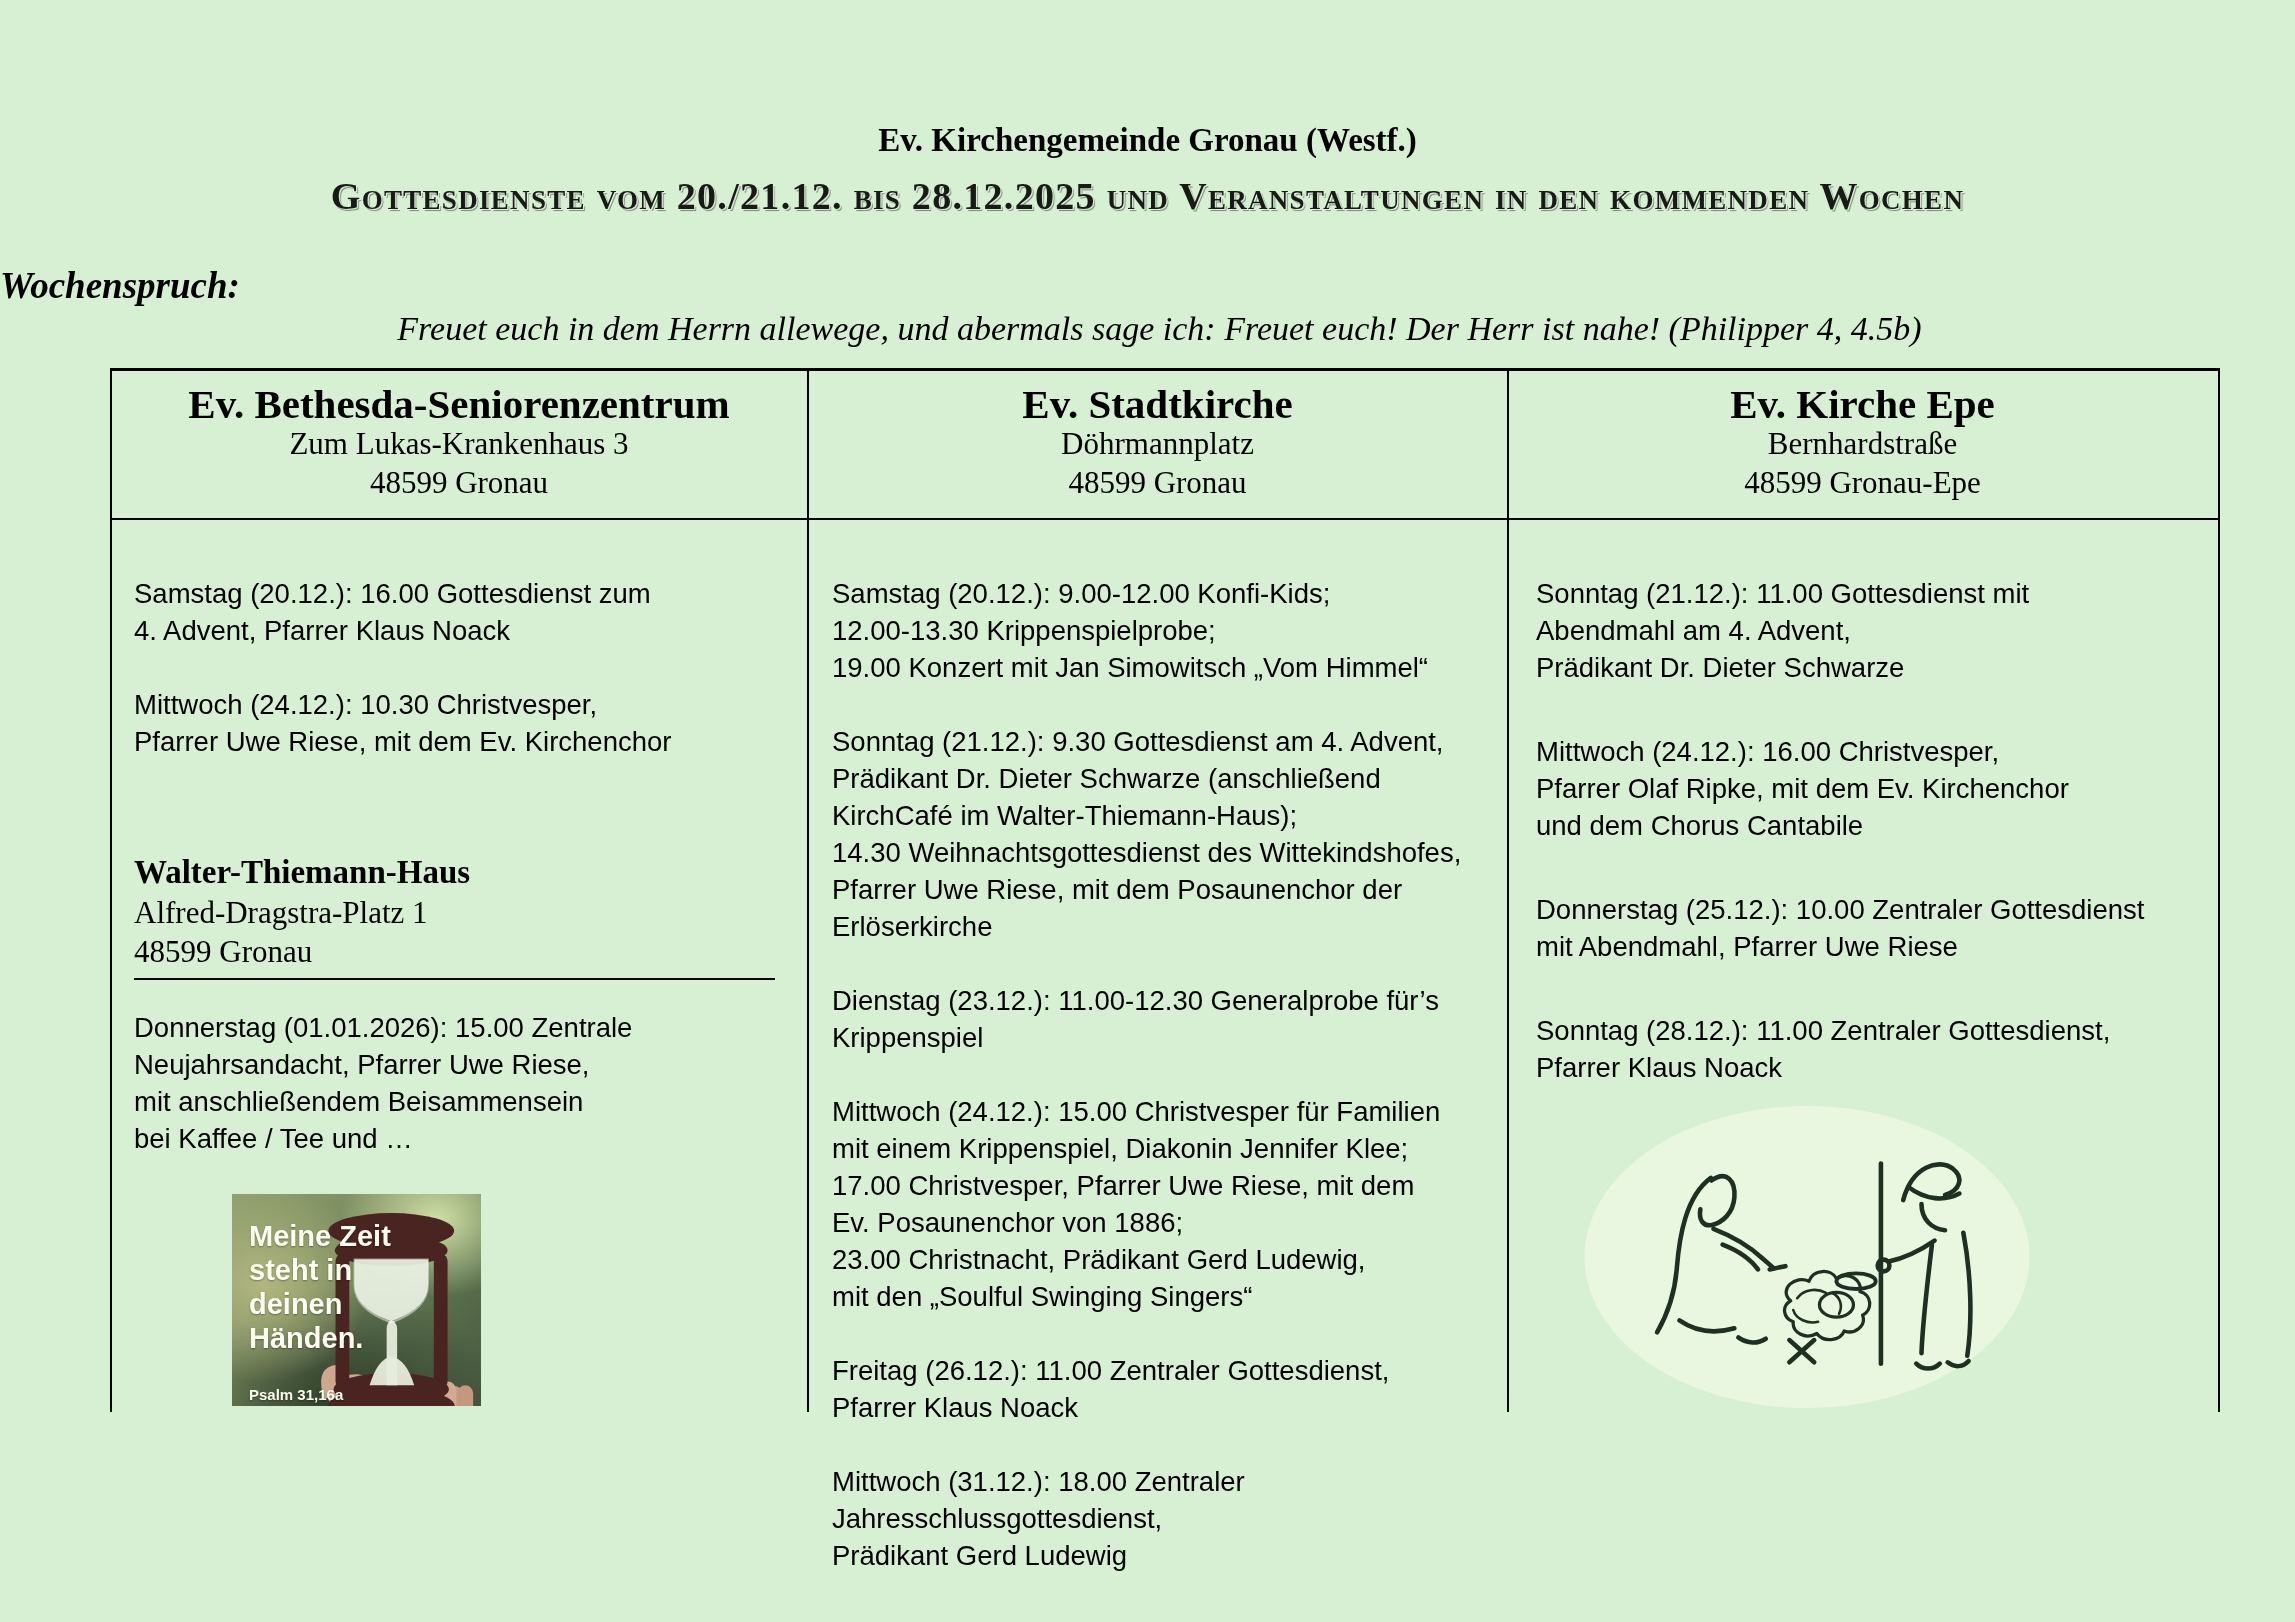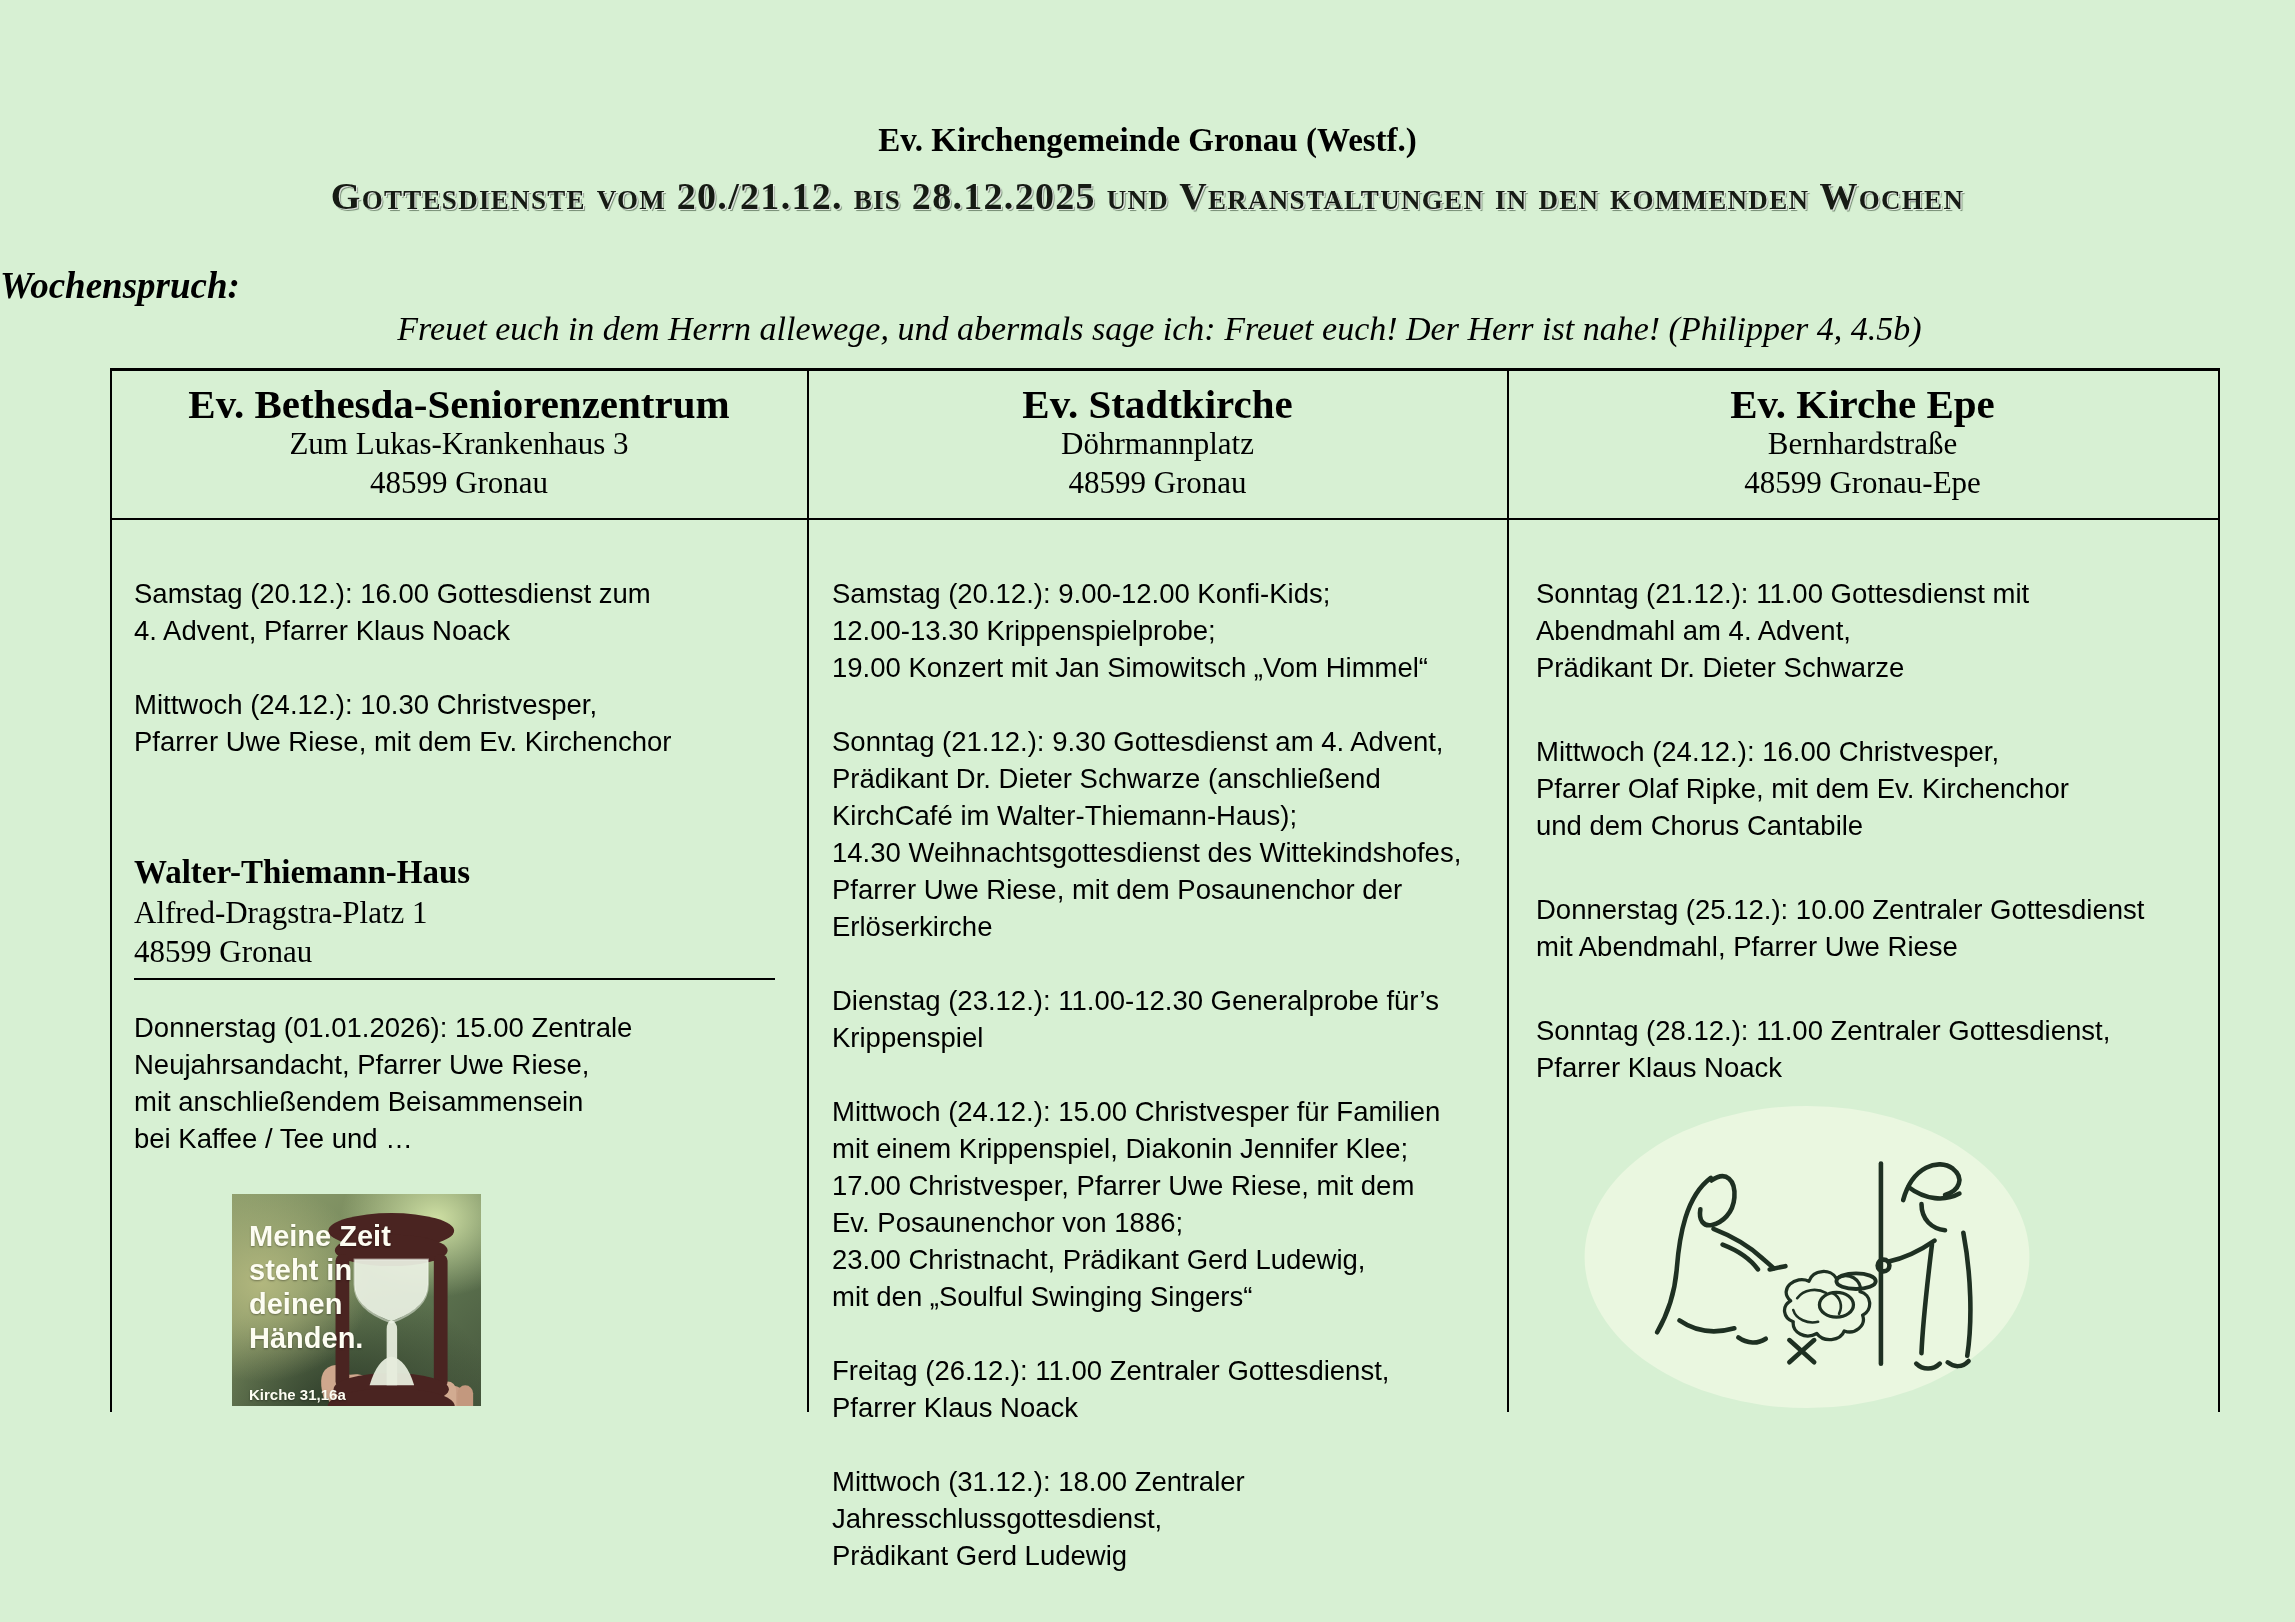--- a/index.html
+++ b/index.html
@@ -138,21 +138,21 @@
           <path d="M187 100 L299 100 L299 138 Q299 172 249 192 Q243 195 237 192 Q187 172 187 138 Z" fill="#ecf2e4" opacity="0.92"></path>
           <path d="M243 192 Q236 196 236 206 L236 292 L252 292 L252 206 Q252 196 243 192 Z" fill="#e6ecdc" opacity="0.95"></path>
           <path d="M210 292 Q222 252 243 248 Q266 252 278 292 Z" fill="#e6ecdc" opacity="0.95"></path>
           <path d="M187 100 L299 100 L299 138 Q299 176 243 196 Q187 176 187 138 Z" fill="none" stroke="#f6faf0" stroke-width="3" opacity="0.5"></path>
         </g>
       </svg>
       <div class="photo-caption">Meine Zeit
 steht in
 deinen
 Händen.</div>
-      <div class="photo-ref">Kirche 31,16a</div>
+      <div class="photo-ref">Psalm 31,16a</div>
     </div>
   </div>
 
   <div class="col col2">
     <p class="event">Samstag (20.12.): 9.00-12.00 Konfi-Kids;
 12.00-13.30 Krippenspielprobe;
 19.00 Konzert mit Jan Simowitsch „Vom Himmel“</p>
     <p class="event">Sonntag (21.12.): 9.30 Gottesdienst am 4. Advent,
 Prädikant Dr. Dieter Schwarze (anschließend
 KirchCafé im Walter-Thiemann-Haus);

